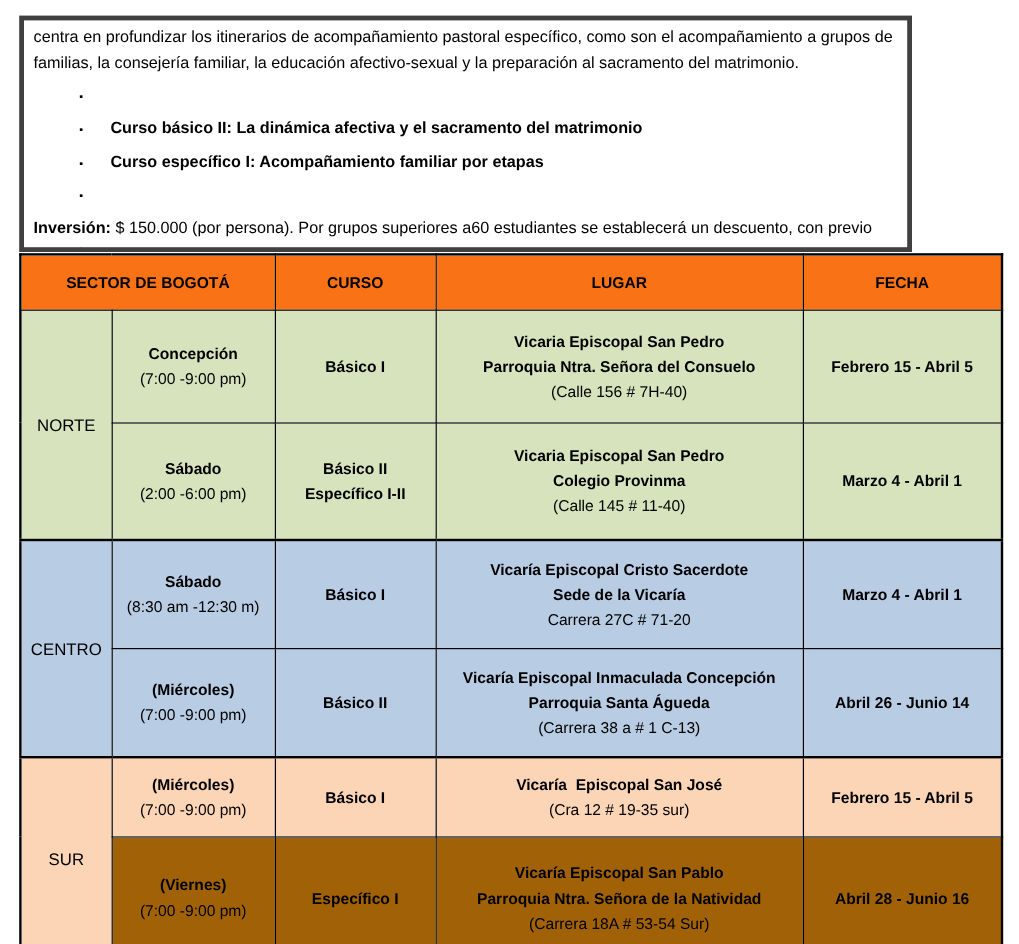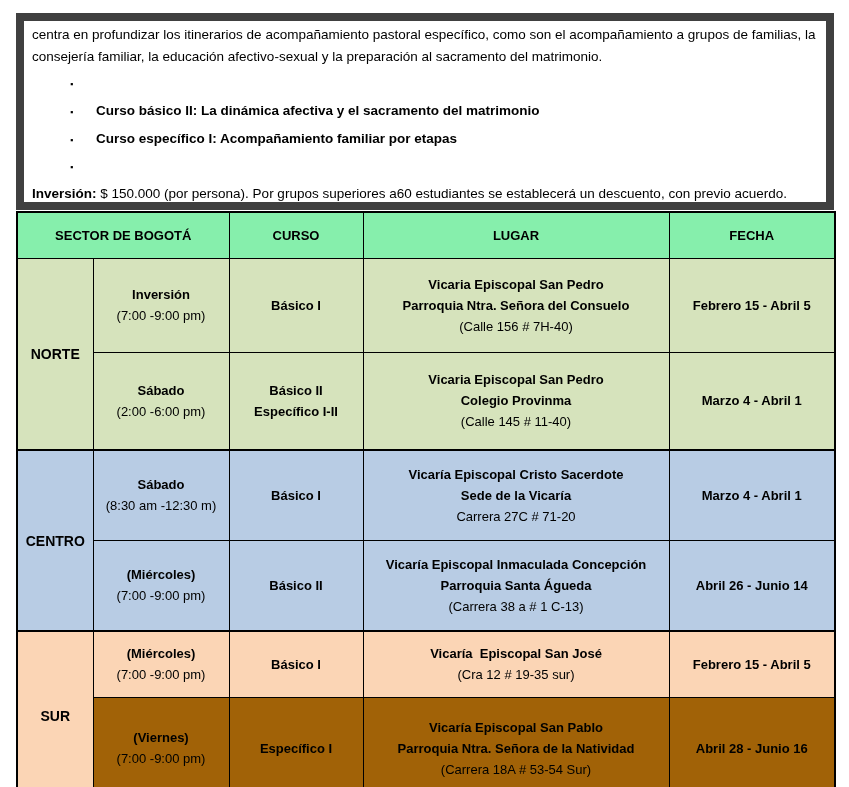--- a/index.html
+++ b/index.html
@@ -12,23 +12,23 @@
     font-family: "Liberation Sans", sans-serif;
     color: #000000;
   }
   .page {
     padding-top: 13px;
     padding-left: 16px;
   }
   
   .intro-box {
     box-sizing: border-box;
-    width: 818px;
+    width: 744px;
     height: 197px;
-    border: 8px solid #404040;
+    border: 4px solid #404040;
     padding: 3px 8px 0 8px;
     font-size: 13.5px;
     overflow: hidden;
   }
   .intro-paragraph { line-height: 22px; }
   .bullet {
     display: flex;
     align-items: baseline;
     font-weight: bold;
     line-height: 22px;
@@ -56,21 +56,21 @@
   table.schedule th, table.schedule td {
     border: 1.5px solid #000;
     text-align: center;
     vertical-align: middle;
     padding: 2px 4px;
     overflow: hidden;
   }
   table.schedule th { font-size: 13px; font-weight: bold; }
   td .ln { line-height: 21px; }
   .bold { font-weight: bold; }
-  td.sector { font-weight: bold; font-size: 14px; margin-top: 46px; }
+  td.sector { font-weight: normal; font-size: 14px; margin-top: 46px; }
   td.date-cell { font-weight: bold; }
   tr.sec-top > td { border-top: 2.5px solid #000; }
   col.c-sector { width: 76px; }
   col.c-day    { width: 136px; }
   col.c-curso  { width: 134px; }
   col.c-lugar  { width: 306px; }
   col.c-fecha  { width: 166px; }
 </style>
 </head>
 <body>
@@ -103,31 +103,31 @@
   <table class="schedule">
     <colgroup>
       <col class="c-sector">
         <col class="c-day">
         <col class="c-curso">
         <col class="c-lugar">
         <col class="c-fecha">
     </colgroup>
 
     <tbody>
-        <tr style="height: 46px; background-color: #86efac;">
+        <tr style="height: 46px; background-color: #f97316;">
       <th colspan="2">SECTOR DE BOGOTÁ</th>
       <th>CURSO</th>
       <th>LUGAR</th>
       <th>FECHA</th>
     </tr>
 
     <tr style="height: 94px; background-color: rgb(214, 227, 188);">
       <td rowspan="2" class="sector">NORTE</td>
       <td>
-        <div class="ln bold">Inversión</div>
+        <div class="ln bold">Concepción</div>
         <div class="ln">(7:00 -9:00 pm)</div>
       </td>
       <td>
         <div class="ln bold">Básico I</div>
       </td>
       <td>
         <div class="ln bold">Vicaria Episcopal San Pedro</div>
         <div class="ln bold">Parroquia Ntra. Señora del Consuelo</div>
         <div class="ln">(Calle 156 # 7H-40)</div>
       </td>

